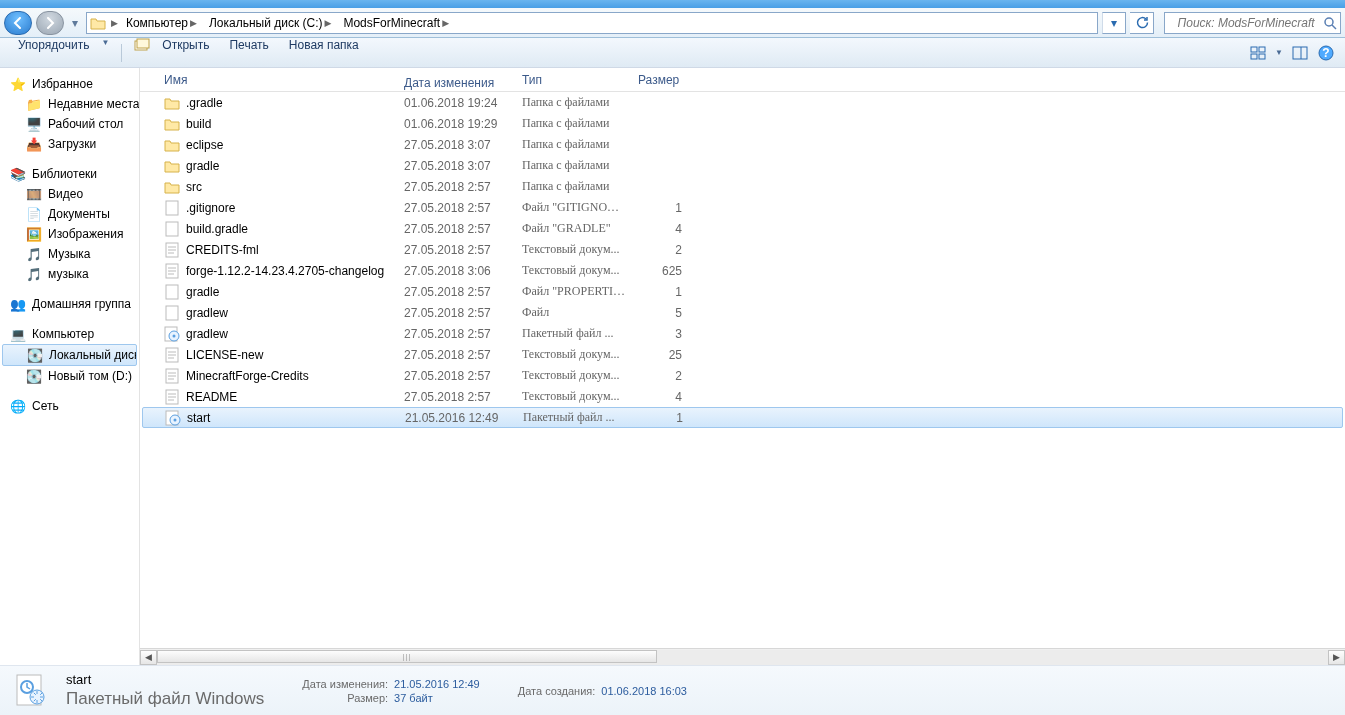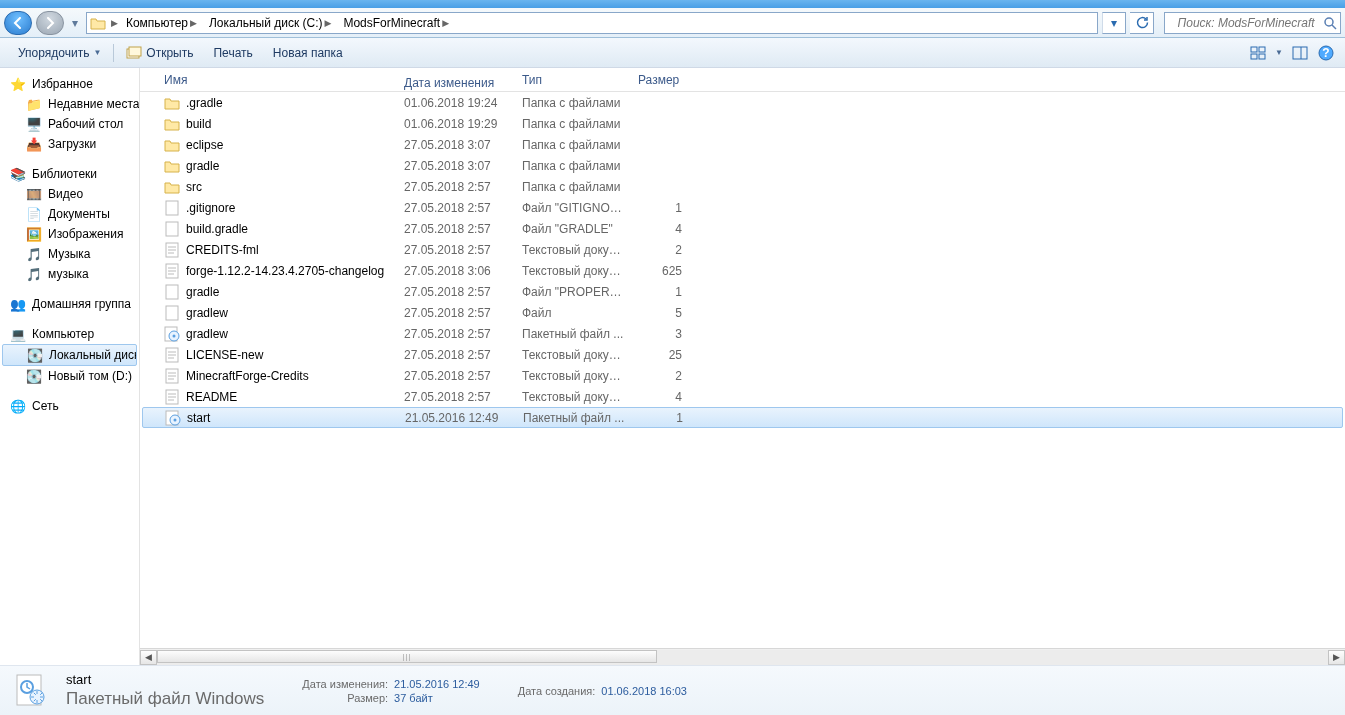--- a/index.html
+++ b/index.html
@@ -12,21 +12,21 @@
 .nav-drop { width: 14px; height: 24px; display: flex; align-items: center; justify-content: center; color: #5f7a9b; cursor: pointer; }
 .breadcrumb { flex: 0 0 auto; width: 1012px; height: 22px; background: #fff; border: 1px solid #89a7c9; display: flex; align-items: center; }
 .crumb-icon { width: 22px; display: flex; align-items: center; justify-content: center; }
 .crumb-seg { display: flex; align-items: center; height: 100%; padding: 0 4px 0 6px; cursor: pointer; white-space: nowrap; }
 .crumb-sep { color: #666; padding: 0 2px; font-size: 9px; }
 .refresh-btn { width: 24px; height: 22px; border: 1px solid #89a7c9; border-left: none; background: #fff; display: flex; align-items: center; justify-content: center; cursor: pointer; color: #2a6bb0; }
 .search-box { flex: 1; margin-left: 6px; height: 22px; border: 1px solid #89a7c9; background: #fff; display: flex; align-items: center; }
 .search-box input { border: none; outline: none; width: 100%; font-style: italic; color: #888; padding: 0 6px; font-size: 12px; background: transparent; text-align: right; }
 .search-box .mag { width: 22px; color: #5a7fb3; display: flex; align-items: center; justify-content: center; }
 .toolbar { height: 30px; background: linear-gradient(180deg,#f3f8fd,#dfeaf4); border-bottom: 1px solid #cfd9e6; display: flex; align-items: center; padding: 0 8px; gap: 0; }
-.tb-item { padding: 0 10px; height: 100%; display: flex; align-items: center; cursor: pointer; color: #1f3b63; }
+.tb-item { padding: 0 10px; height: 100%; display: flex; align-items: flex-start; cursor: pointer; color: #1f3b63; gap: 8px; }
 .tb-item .drop { margin-left: 4px; font-size: 8px; color: #4a6b95; }
 .tb-sep { width: 1px; height: 18px; background: #b9c9d9; margin: 0 2px; }
 .tb-right { margin-left: auto; display: flex; align-items: center; gap: 4px; }
 .tb-iconbtn { width: 22px; height: 22px; display: flex; align-items: center; justify-content: center; cursor: pointer; color: #2a6bb0; }
 .body-area { flex: 1; display: flex; min-height: 0; }
 .nav-pane { width: 140px; background: #fff; border-right: 1px solid #e3e3e3; overflow: hidden; padding-top: 6px; }
 .nav-group { margin-bottom: 10px; }
 .nav-head { display: flex; align-items: center; padding: 2px 6px 2px 10px; gap: 6px; cursor: pointer; white-space: nowrap; }
 .nav-sub { display: flex; align-items: center; padding: 2px 6px 2px 26px; gap: 6px; cursor: pointer; white-space: nowrap; overflow: hidden; }
 .nav-sub.sel { background: linear-gradient(180deg,#e9f3fd,#cfe6fb); border: 1px solid #9ec7ee; border-radius: 2px; margin: 0 2px; padding-left: 24px; }
@@ -37,21 +37,21 @@
 .col.name { width: 240px; }
 .col.date { width: 118px; margin-top: 7px; }
 .col.type { width: 116px; }
 .col.size { width: 56px; text-align: left; }
 .file-list { flex: 1; overflow: hidden; position: relative; }
 .row { display: flex; align-items: center; height: 21px; padding-left: 18px; cursor: pointer; }
 .row.sel { background: linear-gradient(180deg,#e9f3fd,#cfe6fb); border: 1px solid #9ec7ee; border-radius: 2px; margin: 0 2px; padding-left: 16px; }
 .cell { padding: 0 6px; white-space: nowrap; overflow: hidden; text-overflow: ellipsis; }
 .cell.name { width: 240px; display: flex; align-items: center; gap: 6px; }
 .cell.date { width: 118px; color: #666; }
-.cell.type { width: 116px; color: #666; }
+.cell.type { width: 116px; color: #666; font-family: Liberation Serif, serif; }
 .cell.size { width: 56px; text-align: right; color: #666; }
 .fi-icon { width: 16px; height: 16px; display: flex; align-items: center; justify-content: center; }
 .hscroll { height: 17px; background: #f0f0f0; border-top: 1px solid #d7d7d7; display: flex; align-items: center; }
 .hscroll .arrow { width: 17px; height: 15px; background: linear-gradient(180deg,#fefefe,#e6e6e6); border: 1px solid #c3c3c3; display: flex; align-items: center; justify-content: center; font-size: 9px; color: #555; cursor: pointer; }
 .hscroll .track { flex: 1; height: 15px; background: #ececec; position: relative; }
 .hscroll .thumb { position: absolute; left: 0; top: 0; height: 13px; width: 500px; background: linear-gradient(180deg,#fdfdfd,#e6e6e6); border: 1px solid #c3c3c3; }
 .hscroll .grip { position: absolute; left: 50%; top: 3px; width: 8px; height: 7px; transform: translateX(-50%); background: repeating-linear-gradient(90deg,#888 0 1px, transparent 1px 3px); opacity:.5; }
 .preview-pane { flex: 0 0 636px; border-left: 1px solid #e3e3e3; background: #fff; padding: 16px 12px; }
 .preview-pane .line1 { font-size: 34px; font-family: Arial, sans-serif; color: #000; white-space: nowrap; }
 .preview-pane .line2 { font-size: 34px; font-family: Arial, sans-serif; color: #000; white-space: nowrap; }

